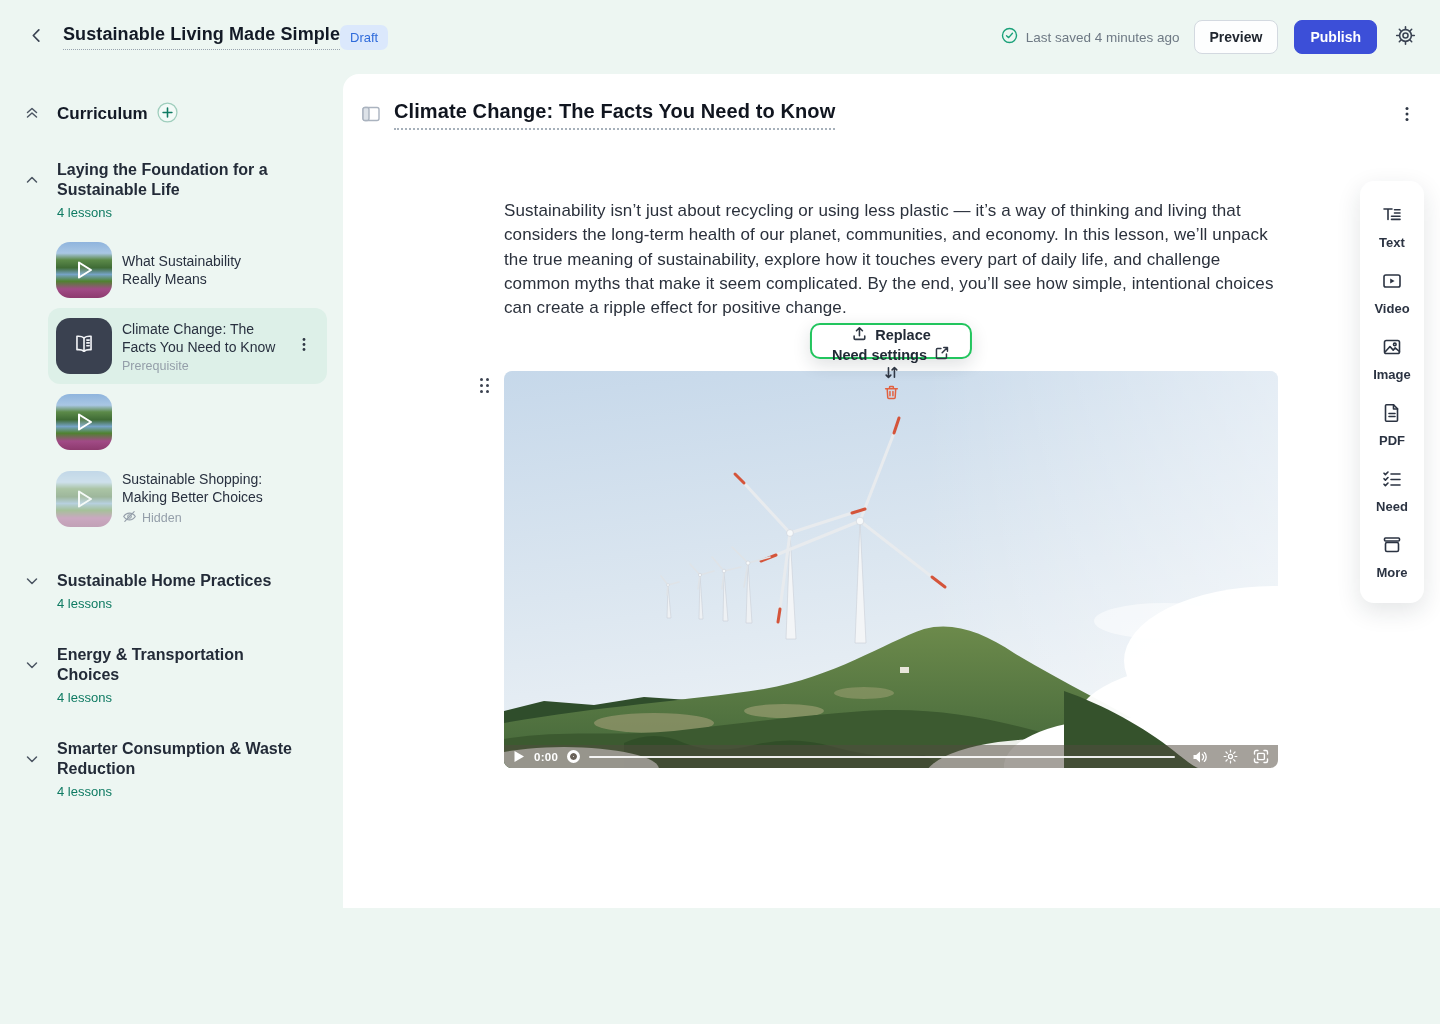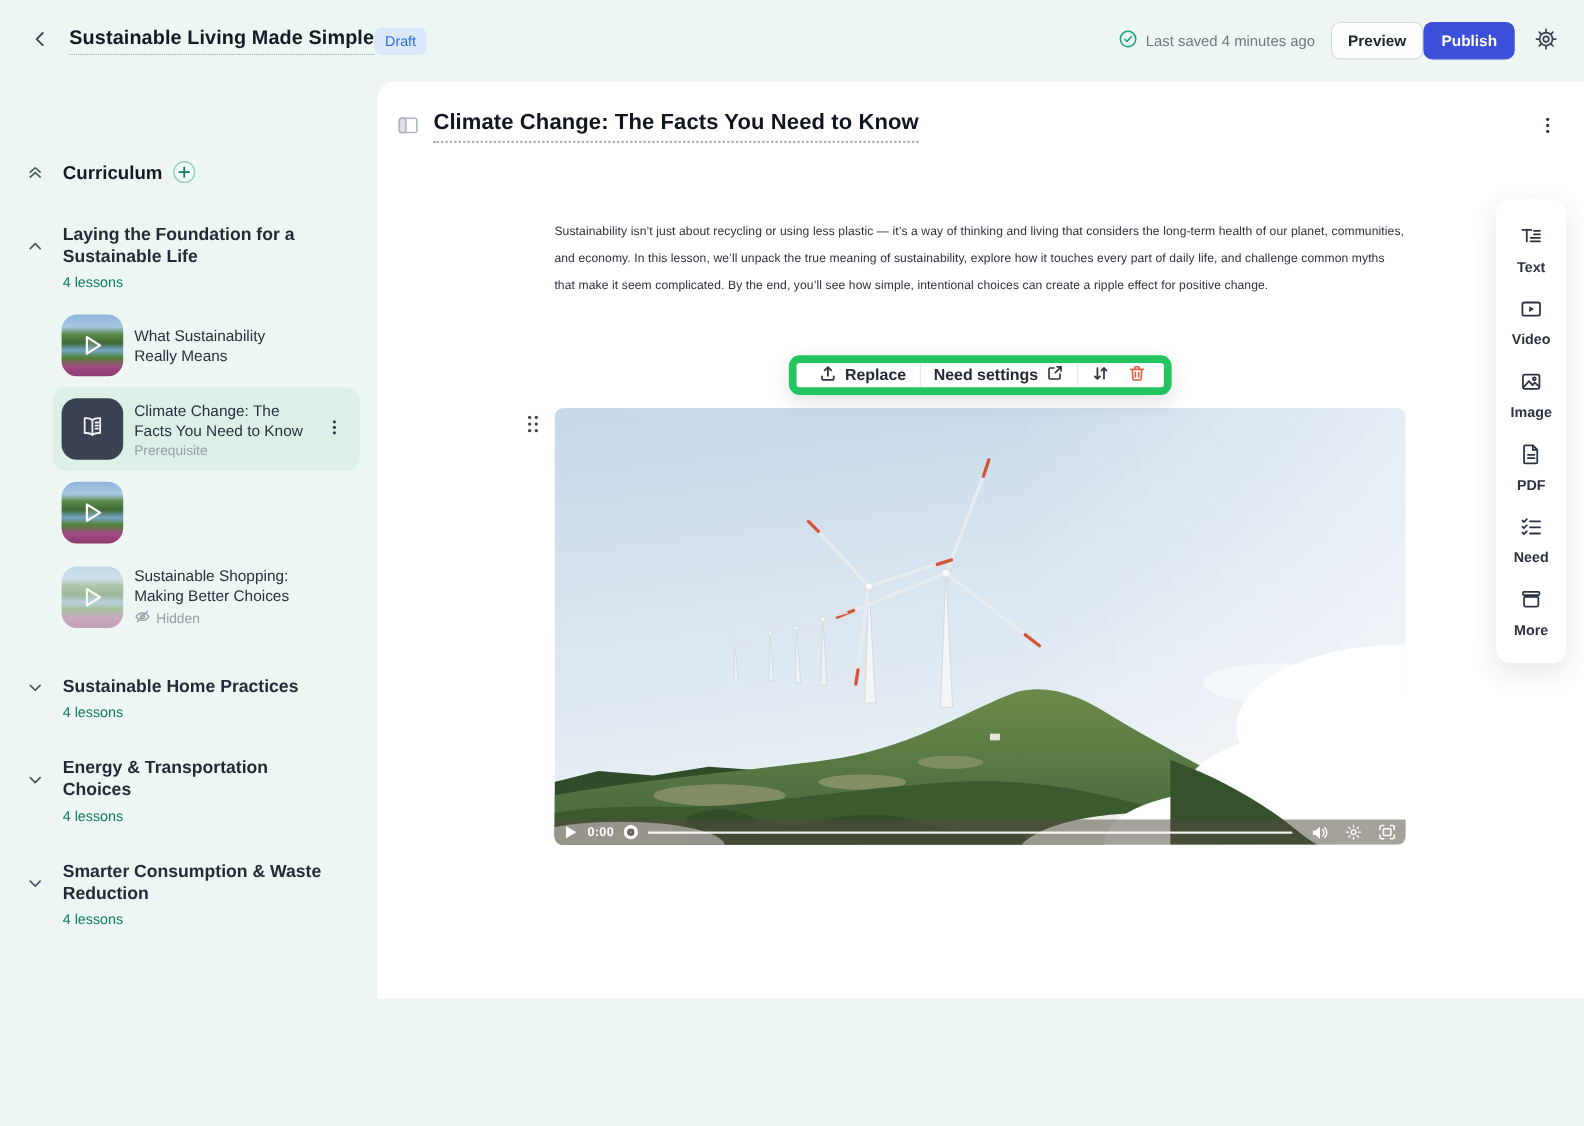--- a/index.html
+++ b/index.html
@@ -24,26 +24,26 @@
 
   
   .topbar{position:absolute;top:0;left:0;right:0;height:74px;display:flex;align-items:center;padding:0 20px 0 24px;}
   .icon-btn{background:none;border:none;cursor:pointer;display:flex;align-items:center;justify-content:center;padding:4px;}
   .course-title{font-size:18px;font-weight:700;color:var(--ink);border-bottom:1.5px dotted #98a3af;padding-bottom:4px;margin-left:14px;letter-spacing:.1px;}
   .badge{margin-left:0;background:var(--draft-bg);color:var(--draft-tx);font-size:13px;font-weight:500;padding:5px 10px;border-radius:7px;}
   .topbar-right{margin-left:auto;display:flex;align-items:center;}
   .saved{display:flex;align-items:center;gap:8px;color:var(--gray);font-size:13.5px;}
   .btn{font-family:inherit;font-size:14px;font-weight:600;border-radius:8px;cursor:pointer;padding:8px 15px;}
   .btn-secondary{margin-left:14px;background:#fdfefe;border:1px solid var(--border);color:#20262f;}
-  .btn-primary{background:var(--blue);border:1px solid var(--blue);color:#fff;}
+  .btn-primary{margin-left:16px;background:var(--blue);border:1px solid var(--blue);color:#fff;}
   .gear-btn{margin-left:14px;}
 
   
   .sidebar{position:absolute;top:74px;left:0;width:343px;bottom:0;padding:28px 16px 0 24px;overflow:hidden;}
-  .curriculum{display:flex;align-items:center;margin-top:44px;}
+  .curriculum{display:flex;align-items:center;}
   .curriculum-title{font-size:17px;font-weight:700;color:var(--ink);margin-left:17px;}
   .plus-btn{margin-left:9px;}
   .section{margin-top:34px;}
   .section-header{display:flex;align-items:center;}
   .section-title{font-size:16px;font-weight:600;color:#232b38;line-height:20px;margin-left:17px;max-width:252px;}
   .section-count{font-size:13px;color:var(--teal);margin:5px 0 0 33px;}
   .chev{flex:none;width:16px;display:flex;}
   .lessons{margin-top:12px;}
   .lesson-row{position:relative;display:flex;align-items:center;gap:10px;margin-left:24px;width:279px;padding:10px 8px;border-radius:12px;cursor:pointer;}
   .lesson-row.selected{background:var(--selected);}
@@ -56,25 +56,25 @@
   .lesson-title{font-size:14px;line-height:18px;font-weight:500;color:#28303f;max-width:158px;}
   .lesson-meta{font-size:12.5px;color:var(--gray-lt);margin-top:3px;display:flex;align-items:center;gap:5px;}
   .row-kebab{position:absolute;right:12px;top:50%;transform:translateY(-50%);}
 
   
   .main{position:absolute;top:74px;left:343px;right:0;bottom:0;background:#fff;border-top-left-radius:16px;}
   .lesson-header{display:flex;align-items:center;padding:26px 22px 0 19px;}
   .page-title{font-size:20px;font-weight:700;color:#10151f;margin-left:14px;border-bottom:2px dotted #a6b0ba;padding-bottom:5px;letter-spacing:.1px;}
   .header-kebab{margin-left:auto;}
   .doc-col{position:absolute;left:161px;top:125px;width:774px;}
-  .paragraph{font-size:11px;line-height:24.3px;color:#2b313c;letter-spacing:.1px;}
+  .paragraph{font-size:17px;line-height:24.3px;color:#2b313c;letter-spacing:.1px;}
 
   
-  .vid-toolbar{position:absolute;top:124px;left:50%;transform:translateX(-50%);background:#fff;border:7px solid #22c55e;border-radius:10px;
-    box-shadow:0 6px 18px rgba(25,39,52,.14);display:flex;align-items:center;height:36px;padding:0 10px;z-index:3;white-space:nowrap;}
+  .vid-toolbar{position:absolute;top:124px;left:50%;transform:translateX(-50%);background:#fff;border:2px solid #22c55e;border-radius:10px;
+    box-shadow:0 6px 18px rgba(25,39,52,.14);display:flex;align-items:center;height:36px;padding:0 10px;z-index:3;white-space:nowrap;flex-direction:column;}
   .vt-item{display:flex;align-items:center;gap:7px;font-size:14.5px;font-weight:600;color:#222a36;padding:0 10px;background:none;border:none;cursor:pointer;font-family:inherit;}
   .vt-sep{width:1px;height:20px;background:#e4e8ed;margin:0 2px;}
 
   
   .video-wrap{position:absolute;top:172px;left:0;width:774px;height:397px;}
   .drag-handle{position:absolute;left:-25px;top:6px;cursor:grab;}
   .video-frame{position:absolute;inset:0;border-radius:8px;overflow:hidden;cursor:pointer;}
   .video-frame svg.scene{display:block;width:774px;height:397px;}
   .controls{position:absolute;left:0;right:0;bottom:0;height:23px;background:rgba(82,74,64,.52);display:flex;align-items:center;padding:0 9px;gap:9px;text-align:center;}
   .time{color:#fff;font-size:11.5px;font-weight:600;letter-spacing:.3px;}

